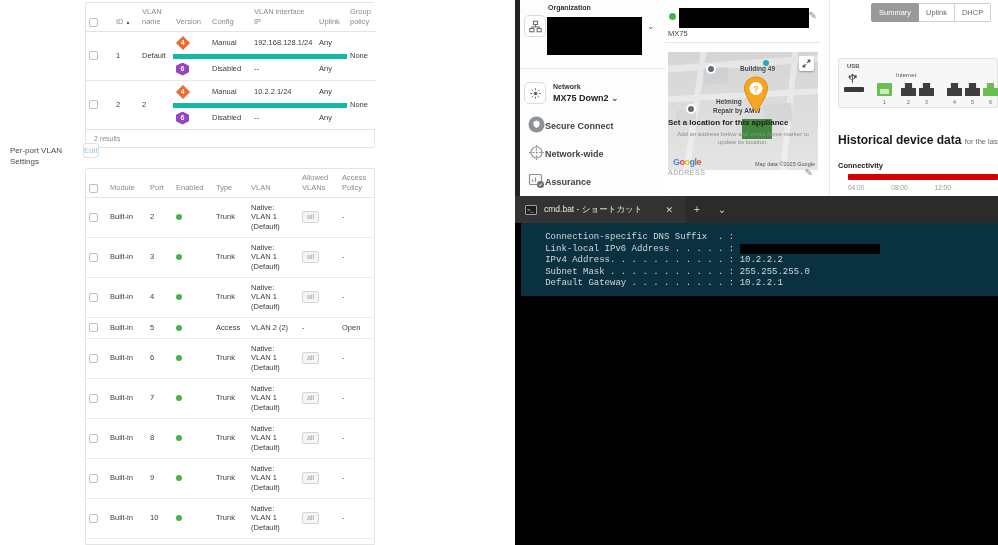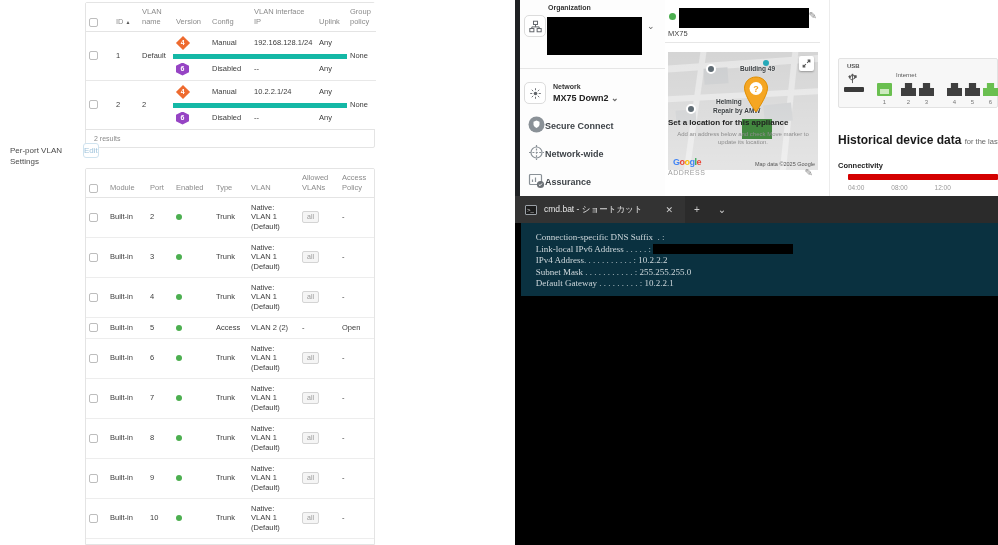--- a/index.html
+++ b/index.html
@@ -96,21 +96,21 @@
 
   
   .terminal { position:absolute; left:515px; top:196px; width:483px; height:349px; background:#000; }
   .term-bar { position:absolute; left:0; top:0; width:483px; height:27px; background:#2b2b2b; display:flex; align-items:center; }
   .term-tab { display:flex; align-items:center; gap:7px; background:#333; height:27px; padding:0 10px 0 10px; width:170px; }
   .cmd-icon { width:12px; height:10px; background:#1d1d1d; border:1px solid #9aa0a6; border-radius:1px; color:#ddd; font-size:6px; line-height:8px; padding-left:1px; }
   .term-title { color:#e6e6e6; font-size:8.5px; white-space:nowrap; overflow:hidden; flex:1; }
   .term-close { color:#cfcfcf; font-size:9px; padding:0 2px; }
   .term-btn { color:#cfcfcf; font-size:10px; padding:0 9px; }
   .term-teal { position:absolute; left:6px; top:27px; width:477px; height:73px; background:#0a3140; }
-  .term-text { position:absolute; left:8px; top:9px; font-family:Liberation Serif, serif; font-size:9px; line-height:11.5px; color:#cfd8dc; white-space:pre; }
+  .term-text { position:absolute; left:8px; top:9px; font-family:Liberation Mono, monospace; font-size:9px; line-height:11.5px; color:#cfd8dc; white-space:pre; }
   .term-redact { display:inline-block; width:140px; height:10px; background:#000; vertical-align:middle; }
 </style>
 </head>
 <body>
 
 <div class="screen">
 
   <div class="vlan-table-wrap">
     <table class="t t1">
       <colgroup>
@@ -479,20 +479,25 @@
         <svg width="9" height="9" viewBox="0 0 12 12" fill="none" stroke="#555" stroke-width="1.4">
             <path d="M7.5 1.5h3v3M10.5 1.5L6.8 5.2M4.5 10.5h-3v-3M1.5 10.5l3.7-3.7"></path>
           </svg>
       </div>
     </div>
     <div class="addr-label">ADDRESS</div>
     <div class="pencil addr-pencil">✎</div>
   </div>
 
   <div class="right-col">
+    <div class="tabs">
+      <div class="tab active">Summary</div>
+      <div class="tab">Uplink</div>
+      <div class="tab">DHCP</div>
+    </div>
     <div class="ports-heading">Ports</div>
     <div class="ports-panel">
       <div class="usb-label">USB</div>
       <div style="position:absolute;left:8px;top:11px">
         <svg width="11" height="11" viewBox="0 0 12 12" fill="none" stroke="#555" stroke-width="1">
             <path d="M6 1v10M6 1l-1.5 2h3zM6 8l-3-2V4.5M6 7l3-1.5V4"></path>
             <circle cx="3" cy="4" r="1" fill="#555"></circle>
             <rect x="8.2" y="3" width="1.8" height="1.8" fill="#555"></rect>
           </svg>
       </div>

